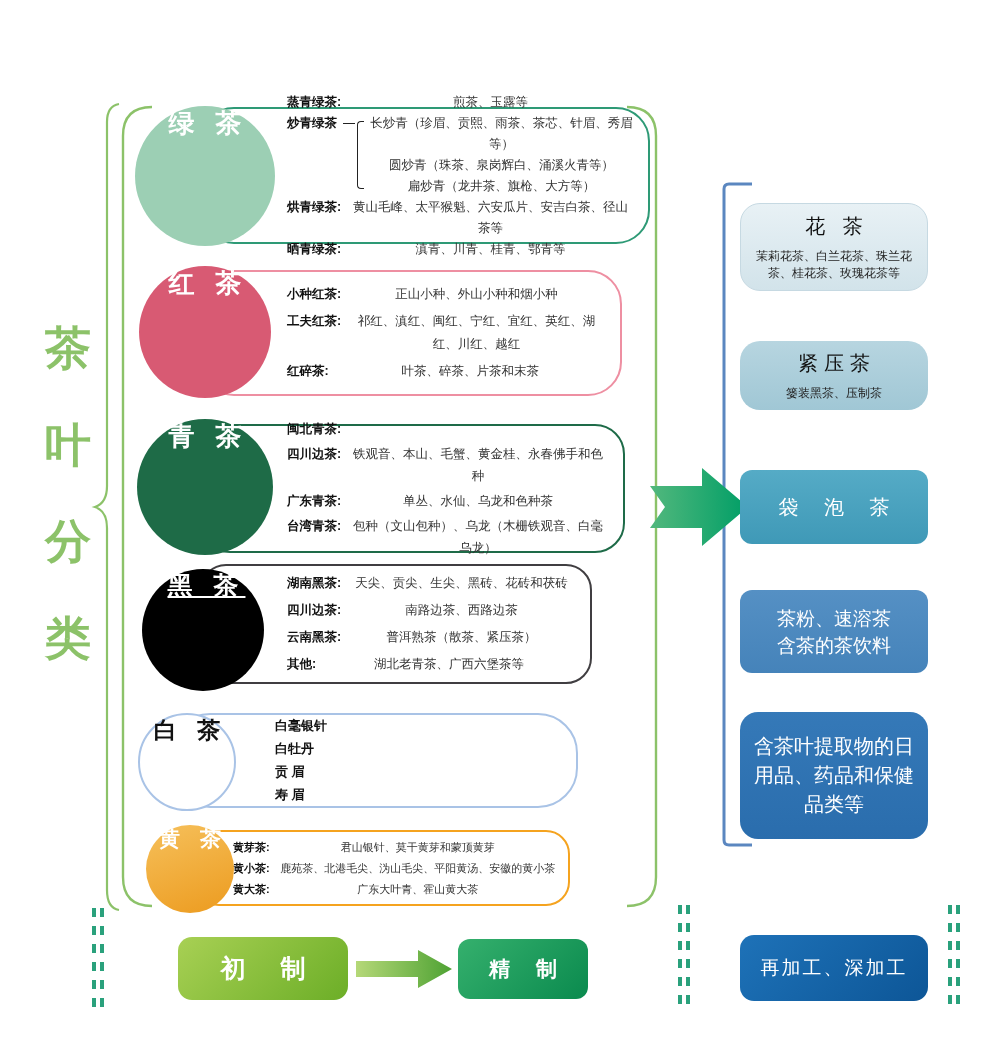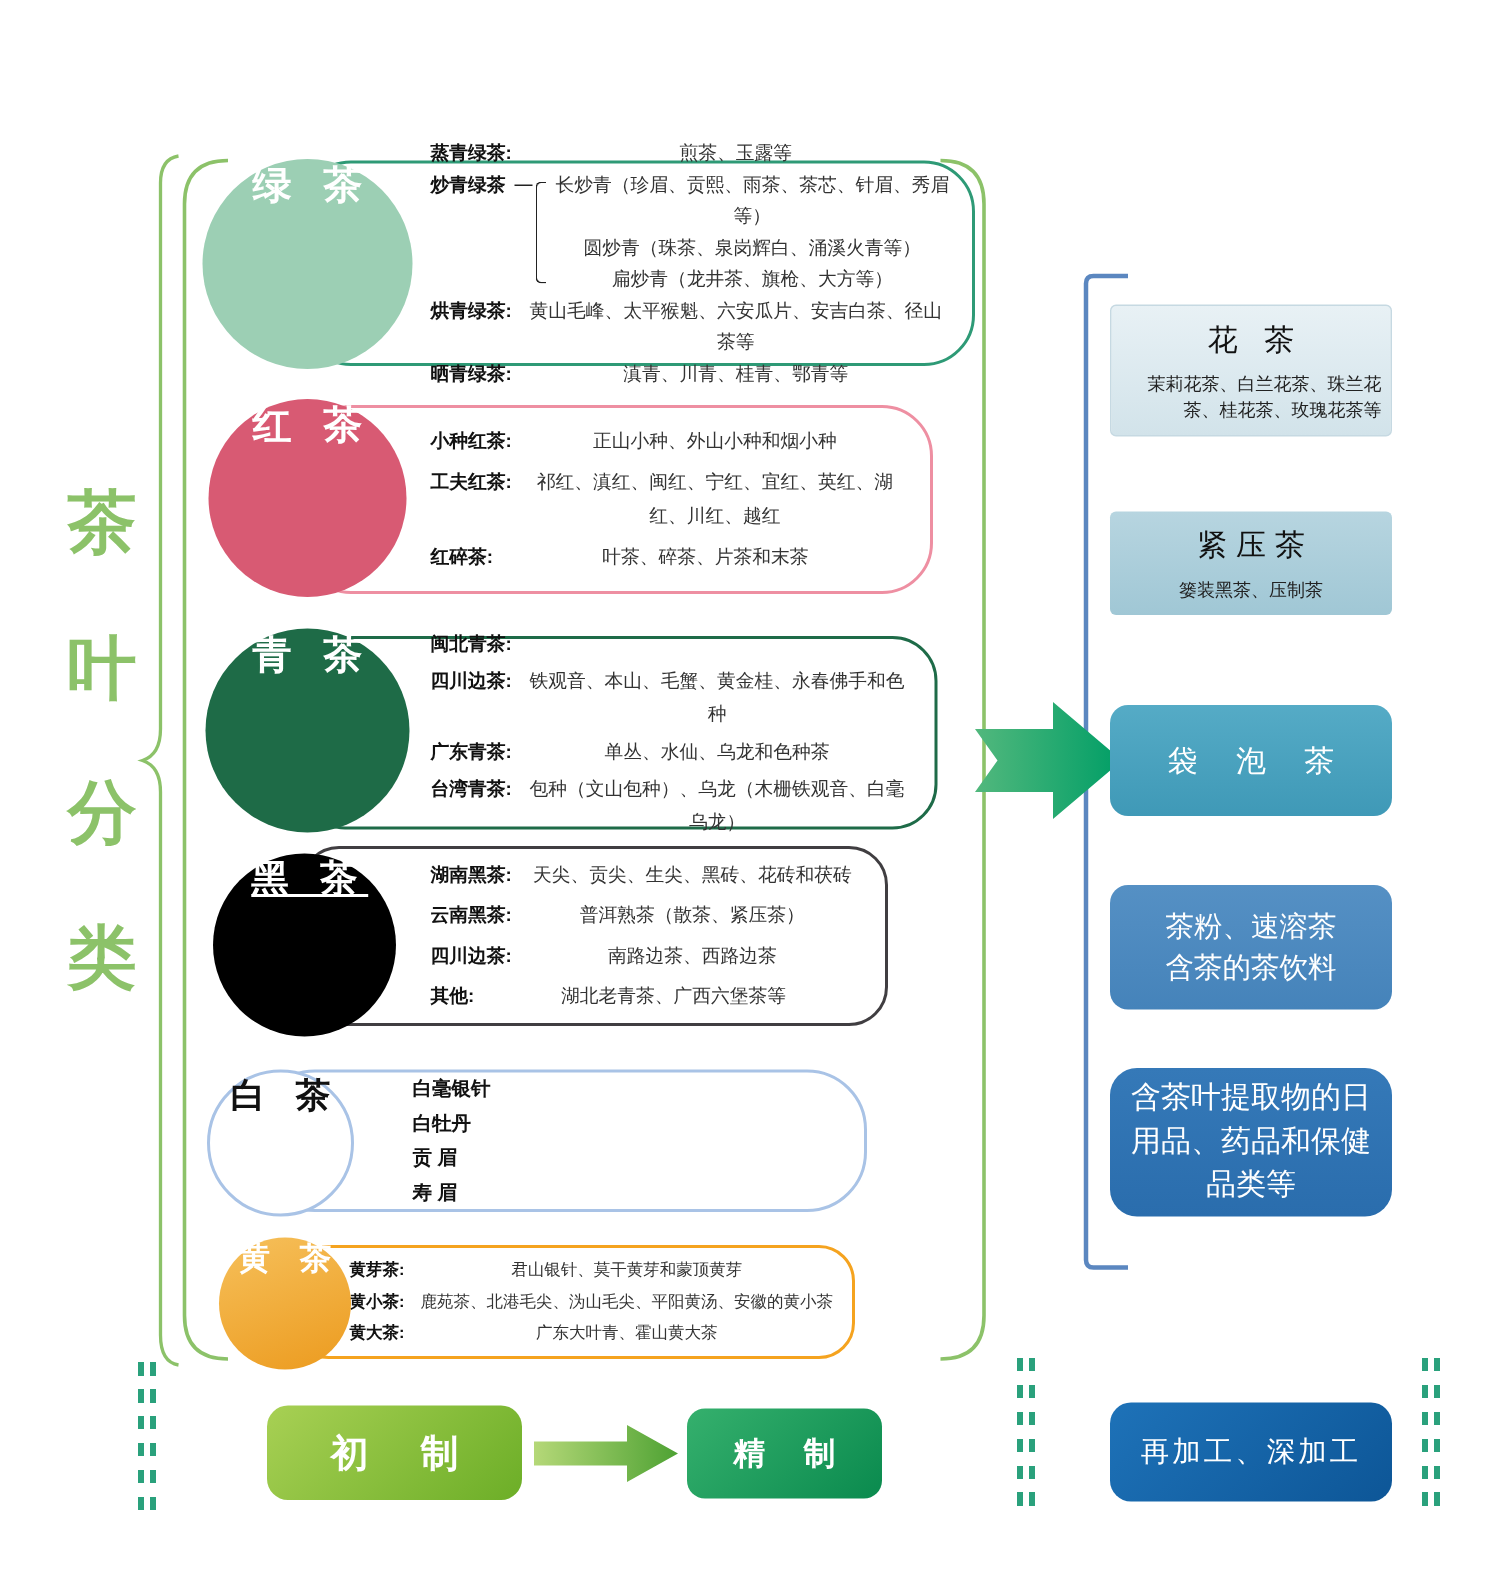--- a/index.html
+++ b/index.html
@@ -32,31 +32,31 @@
   .box-white {left:170px;top:713px;width:408px;height:95px;border:2px solid #a9c3e6;border-radius:40px;padding:6px 14px 6px 103px;gap:3px;line-height:20px;font-size:13px;}
   .box-yellow{left:195px;top:830px;width:375px;height:76px;border:2.5px solid #f5a31f;border-radius:24px;padding:4px 8px 4px 36px;font-size:11px;line-height:21px;}
   .c-green {left:135px;top:106px;width:140px;height:140px;background:#9ccfb4;font-size:26px;}
   .c-red   {left:139px;top:266px;width:132px;height:132px;background:#d85a73;font-size:26px;}
   .c-cyan  {left:137px;top:419px;width:136px;height:136px;background:#1e6b47;font-size:26px;}
   .c-black {left:142px;top:569px;width:122px;height:122px;background:#000000;font-size:25px;text-decoration:underline;}
   .c-white {left:138px;top:713px;width:98px;height:98px;background:#fff;border:2px solid #a9c3e6;
             color:#111;font-size:23px;box-sizing:border-box;}
   .c-yellow{left:146px;top:825px;width:88px;height:88px;background:linear-gradient(160deg,#f6c05b,#ec9b1f);font-size:21px;}
   
-  .rbox{position:absolute;left:740px;width:188px;box-sizing:border-box;border-radius:4px;
+  .rbox{position:absolute;left:740px;width:188px;box-sizing:border-box;border-radius:20px;
         display:flex;flex-direction:column;align-items:center;justify-content:center;text-align:center;}
   .rb-title{font-size:20px;color:#111;letter-spacing:6px;text-indent:6px;}
-  .rb-sub{font-size:12px;color:#222;line-height:17px;margin-top:8px;padding:0 6px;text-align:right;}
+  .rb-sub{font-size:12px;color:#222;line-height:17px;margin-top:8px;padding:0 6px;}
   .rb1{top:203px;height:88px;background:linear-gradient(180deg,#e8f1f5,#d2e3ea);border:1px solid #c6d9e2;}
   .rb2{top:341px;height:69px;background:linear-gradient(180deg,#b7d5e0,#a0c7d5);}
   .rb3{top:470px;height:74px;background:linear-gradient(180deg,#55abc6,#3f99b7);border-radius:12px;}
   .rb3 .rb-title{color:#fff;letter-spacing:10px;text-indent:10px;}
   .rb4{top:590px;height:83px;background:linear-gradient(180deg,#5590c4,#4583ba);border-radius:12px;}
   .rb4 .wline{color:#fff;font-size:19px;line-height:27px;}
-  .rb5{top:712px;height:99px;background:linear-gradient(180deg,#3579b8,#2a6dad);border-radius:18px;padding:0 10px;}
+  .rb5{top:712px;height:127px;background:linear-gradient(180deg,#3579b8,#2a6dad);border-radius:18px;padding:0 10px;}
   .rb5 .wline{color:#fff;font-size:20px;line-height:29px;}
   .rb6{top:935px;height:66px;background:linear-gradient(135deg,#1e72b8,#0d5697);border-radius:14px;}
   .rb6 .wline{color:#fff;font-size:19px;letter-spacing:2px;}
   
   .pbtn{position:absolute;display:flex;align-items:center;justify-content:center;color:#fff;
         font-weight:bold;box-sizing:border-box;}
   .pbtn1{left:178px;top:937px;width:170px;height:63px;border-radius:14px;
          background:linear-gradient(135deg,#a8d054,#6cae27);font-size:25px;letter-spacing:14px;text-indent:14px;}
   .pbtn2{left:458px;top:939px;width:130px;height:60px;border-radius:12px;
          background:linear-gradient(135deg,#35b06d,#0a8a4e);font-size:21px;letter-spacing:10px;text-indent:10px;}
@@ -165,26 +165,26 @@
   <div class="circle c-cyan">
     <span>青 茶</span>
   </div>
 
   <div class="cat-box box-black">
     <div class="trow">
       <span class="lbl">湖南黑茶:</span>
       <span class="txt">天尖、贡尖、生尖、黑砖、花砖和茯砖</span>
     </div>
     <div class="trow">
+      <span class="lbl">四川边茶:</span>
+      <span class="txt">南路边茶、西路边茶</span>
+    </div>
+    <div class="trow">
       <span class="lbl">云南黑茶:</span>
       <span class="txt">普洱熟茶（散茶、紧压茶）</span>
-    </div>
-    <div class="trow">
-      <span class="lbl">四川边茶:</span>
-      <span class="txt">南路边茶、西路边茶</span>
     </div>
     <div class="trow">
       <span class="lbl">其他:</span>
       <span class="txt">湖北老青茶、广西六堡茶等</span>
     </div>
   </div>
   <div class="circle c-black">
     <span>黑 茶</span>
   </div>
 

